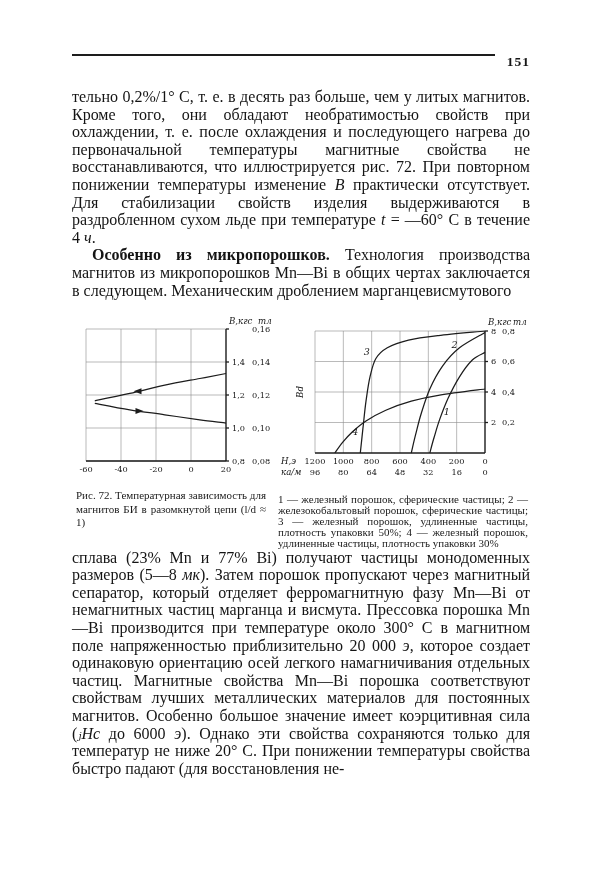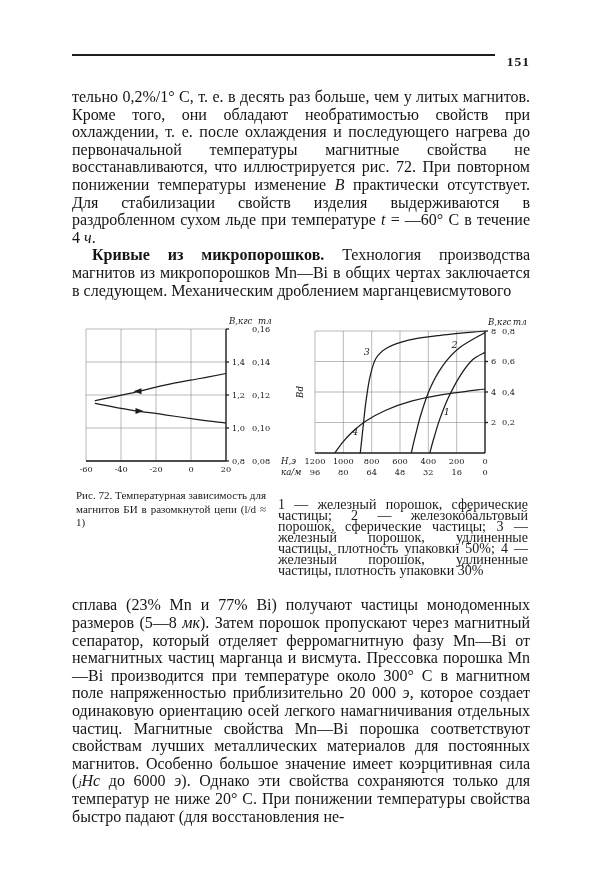--- a/index.html
+++ b/index.html
@@ -5,29 +5,29 @@
   *{margin:0;padding:0;box-sizing:border-box}
   html,body{background:#ffffff}
   body{width:600px;height:890px;font-family:"Liberation Serif","DejaVu Serif",serif;color:#161616;-webkit-font-smoothing:antialiased}
   .page{width:600px;height:890px;padding:54px 70px 10px 72px;overflow:hidden;background:#fff}
   .pagehead{display:flex;align-items:flex-start;gap:12px;height:16px}
   .rule{flex:1;height:2px;background:#1d1d1d}
   .pagenum{font-weight:700;font-size:13.5px;letter-spacing:1px}
   .text-col{margin-top:18px}
   .para{font-size:16px;line-height:17.6px;text-align:justify;color:#141414}
   .para.indent{text-indent:20px}
-  .para.after{margin-top:20px}
+  .para.after{}
   .bold{font-weight:700}
   .italic{font-style:italic}
   .figures{display:flex;gap:2px;margin-top:14px;align-items:flex-start}
   .captions{display:flex;gap:8px;margin-top:8px}
   .cap{font-size:11px;line-height:13.6px;text-align:justify;color:#1a1a1a}
   .cap72{width:198px;padding:0 4px}
   .cap73{width:250px}
-  .legend{font-size:14px;line-height:10.9px;margin-top:11px;text-align:justify}
+  .legend{font-size:11px;line-height:10.9px;margin-top:5px;text-align:justify}
   svg{display:block}
   line.grid{stroke:#8b8b8b;stroke-width:0.6}
   line.axis{stroke:#1c1c1c;stroke-width:1.3}
   path.curve{fill:none;stroke:#1c1c1c;stroke-width:1.25}
   path.arrow{fill:#1c1c1c;stroke:none}
   text.num{font-family:"DejaVu Serif",serif;font-size:8.2px;fill:#161616}
   text.unit{font-family:"DejaVu Serif",serif;font-size:8.6px;font-style:italic;fill:#161616}
   text.clabel{font-family:"DejaVu Serif",serif;font-size:9.5px;font-style:italic;fill:#161616}
   .mid{text-anchor:middle}
 </style>
@@ -37,21 +37,21 @@
 <div class="page">
 
   <header class="pagehead">
     <div class="rule"></div>
     <div class="pagenum">151</div>
   </header>
 
   <main class="text-col">
 
     <p class="para"><span>тельно 0,2%/1° С, т. е. в десять раз больше, чем у литых магнитов. Кроме того, они обладают необратимостью свойств при охлаждении, т. е. после охлаждения и последующего нагрева до первоначальной температуры магнитные свойства не восстанавливаются, что иллюстрируется рис. 72. При повторном понижении температуры изменение </span><span class="italic">В</span><span> практически отсутствует. Для стабилизации свойств изделия выдерживаются в раздробленном сухом льде при температуре </span><span class="italic">t</span><span> = —60° С в течение 4 </span><span class="italic">ч</span><span>.</span></p>
-    <p class="para indent"><span class="bold">Кривые из микропорошков.</span><span> Технология производства магнитов из микропорошков Mn—Bi в общих чертах заключается в следующем. Механическим дроблением марганцевисмутового</span></p>
+    <p class="para indent"><span class="bold">Особенно из микропорошков.</span><span> Технология производства магнитов из микропорошков Mn—Bi в общих чертах заключается в следующем. Механическим дроблением марганцевисмутового</span></p>
 
     <figure class="figures">
       <svg id="svg72" width="205" height="166" viewBox="0 0 205 166">
           <line x1="14" y1="148" x2="154" y2="148" class="grid"></line>
           <line x1="14" y1="115" x2="154" y2="115" class="grid"></line>
           <line x1="14" y1="82.00000000000001" x2="154" y2="82.00000000000001" class="grid"></line>
           <line x1="14" y1="49.00000000000003" x2="154" y2="49.00000000000003" class="grid"></line>
           <line x1="14" y1="16" x2="154" y2="16" class="grid"></line>
           <line x1="14" y1="16" x2="14" y2="148" class="grid"></line>
           <line x1="49" y1="16" x2="49" y2="148" class="grid"></line>

